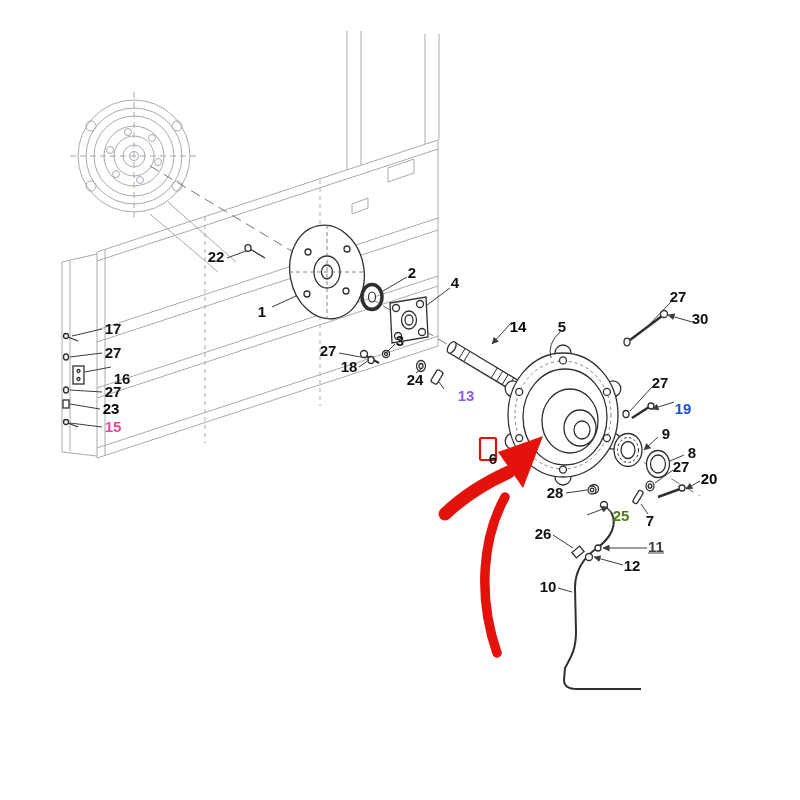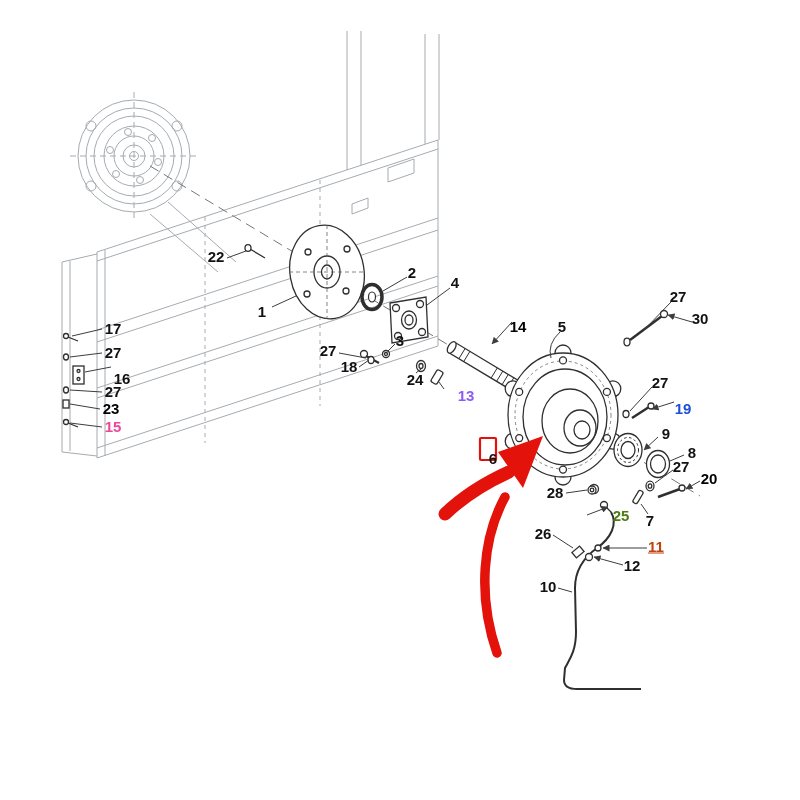--- a/index.html
+++ b/index.html
@@ -306,18 +306,18 @@
       <span class="part-label" style="left: 113px; top: 426px; color: #ec4899; text-align: right;">15</span>
       <span class="part-label" style="left: 666px; top: 433px; color: rgb(17, 17, 17);">9</span>
       <span class="part-label" style="left: 692px; top: 452px; color: rgb(17, 17, 17);">8</span>
       <span class="part-label" style="left: 493px; top: 458px; color: rgb(17, 17, 17);">6</span>
       <span class="part-label" style="left: 681px; top: 466px; color: rgb(17, 17, 17);">27</span>
       <span class="part-label" style="left: 709px; top: 478px; color: #000000;">20</span>
       <span class="part-label" style="left: 555px; top: 492px; color: rgb(17, 17, 17);">28</span>
       <span class="part-label" style="left: 577px; top: 515px; color: #4d7c0f; margin-left: 44px;">25</span>
       <span class="part-label" style="left: 650px; top: 520px; color: rgb(17, 17, 17);">7</span>
       <span class="part-label" style="left: 543px; top: 533px; color: rgb(17, 17, 17);">26</span>
-      <span class="part-label" style="left: 656px; top: 546px; color: #c2410c; text-decoration: underline;">11</span>
+      <span class="part-label" style="left: 656px; top: 546px; color: #404040; text-decoration: underline;">11</span>
       <span class="part-label" style="left: 632px; top: 565px; color: rgb(17, 17, 17);">12</span>
       <span class="part-label" style="left: 548px; top: 586px; color: rgb(17, 17, 17);">10</span>
     </div>
 
 </div>
 
 </body></html>

